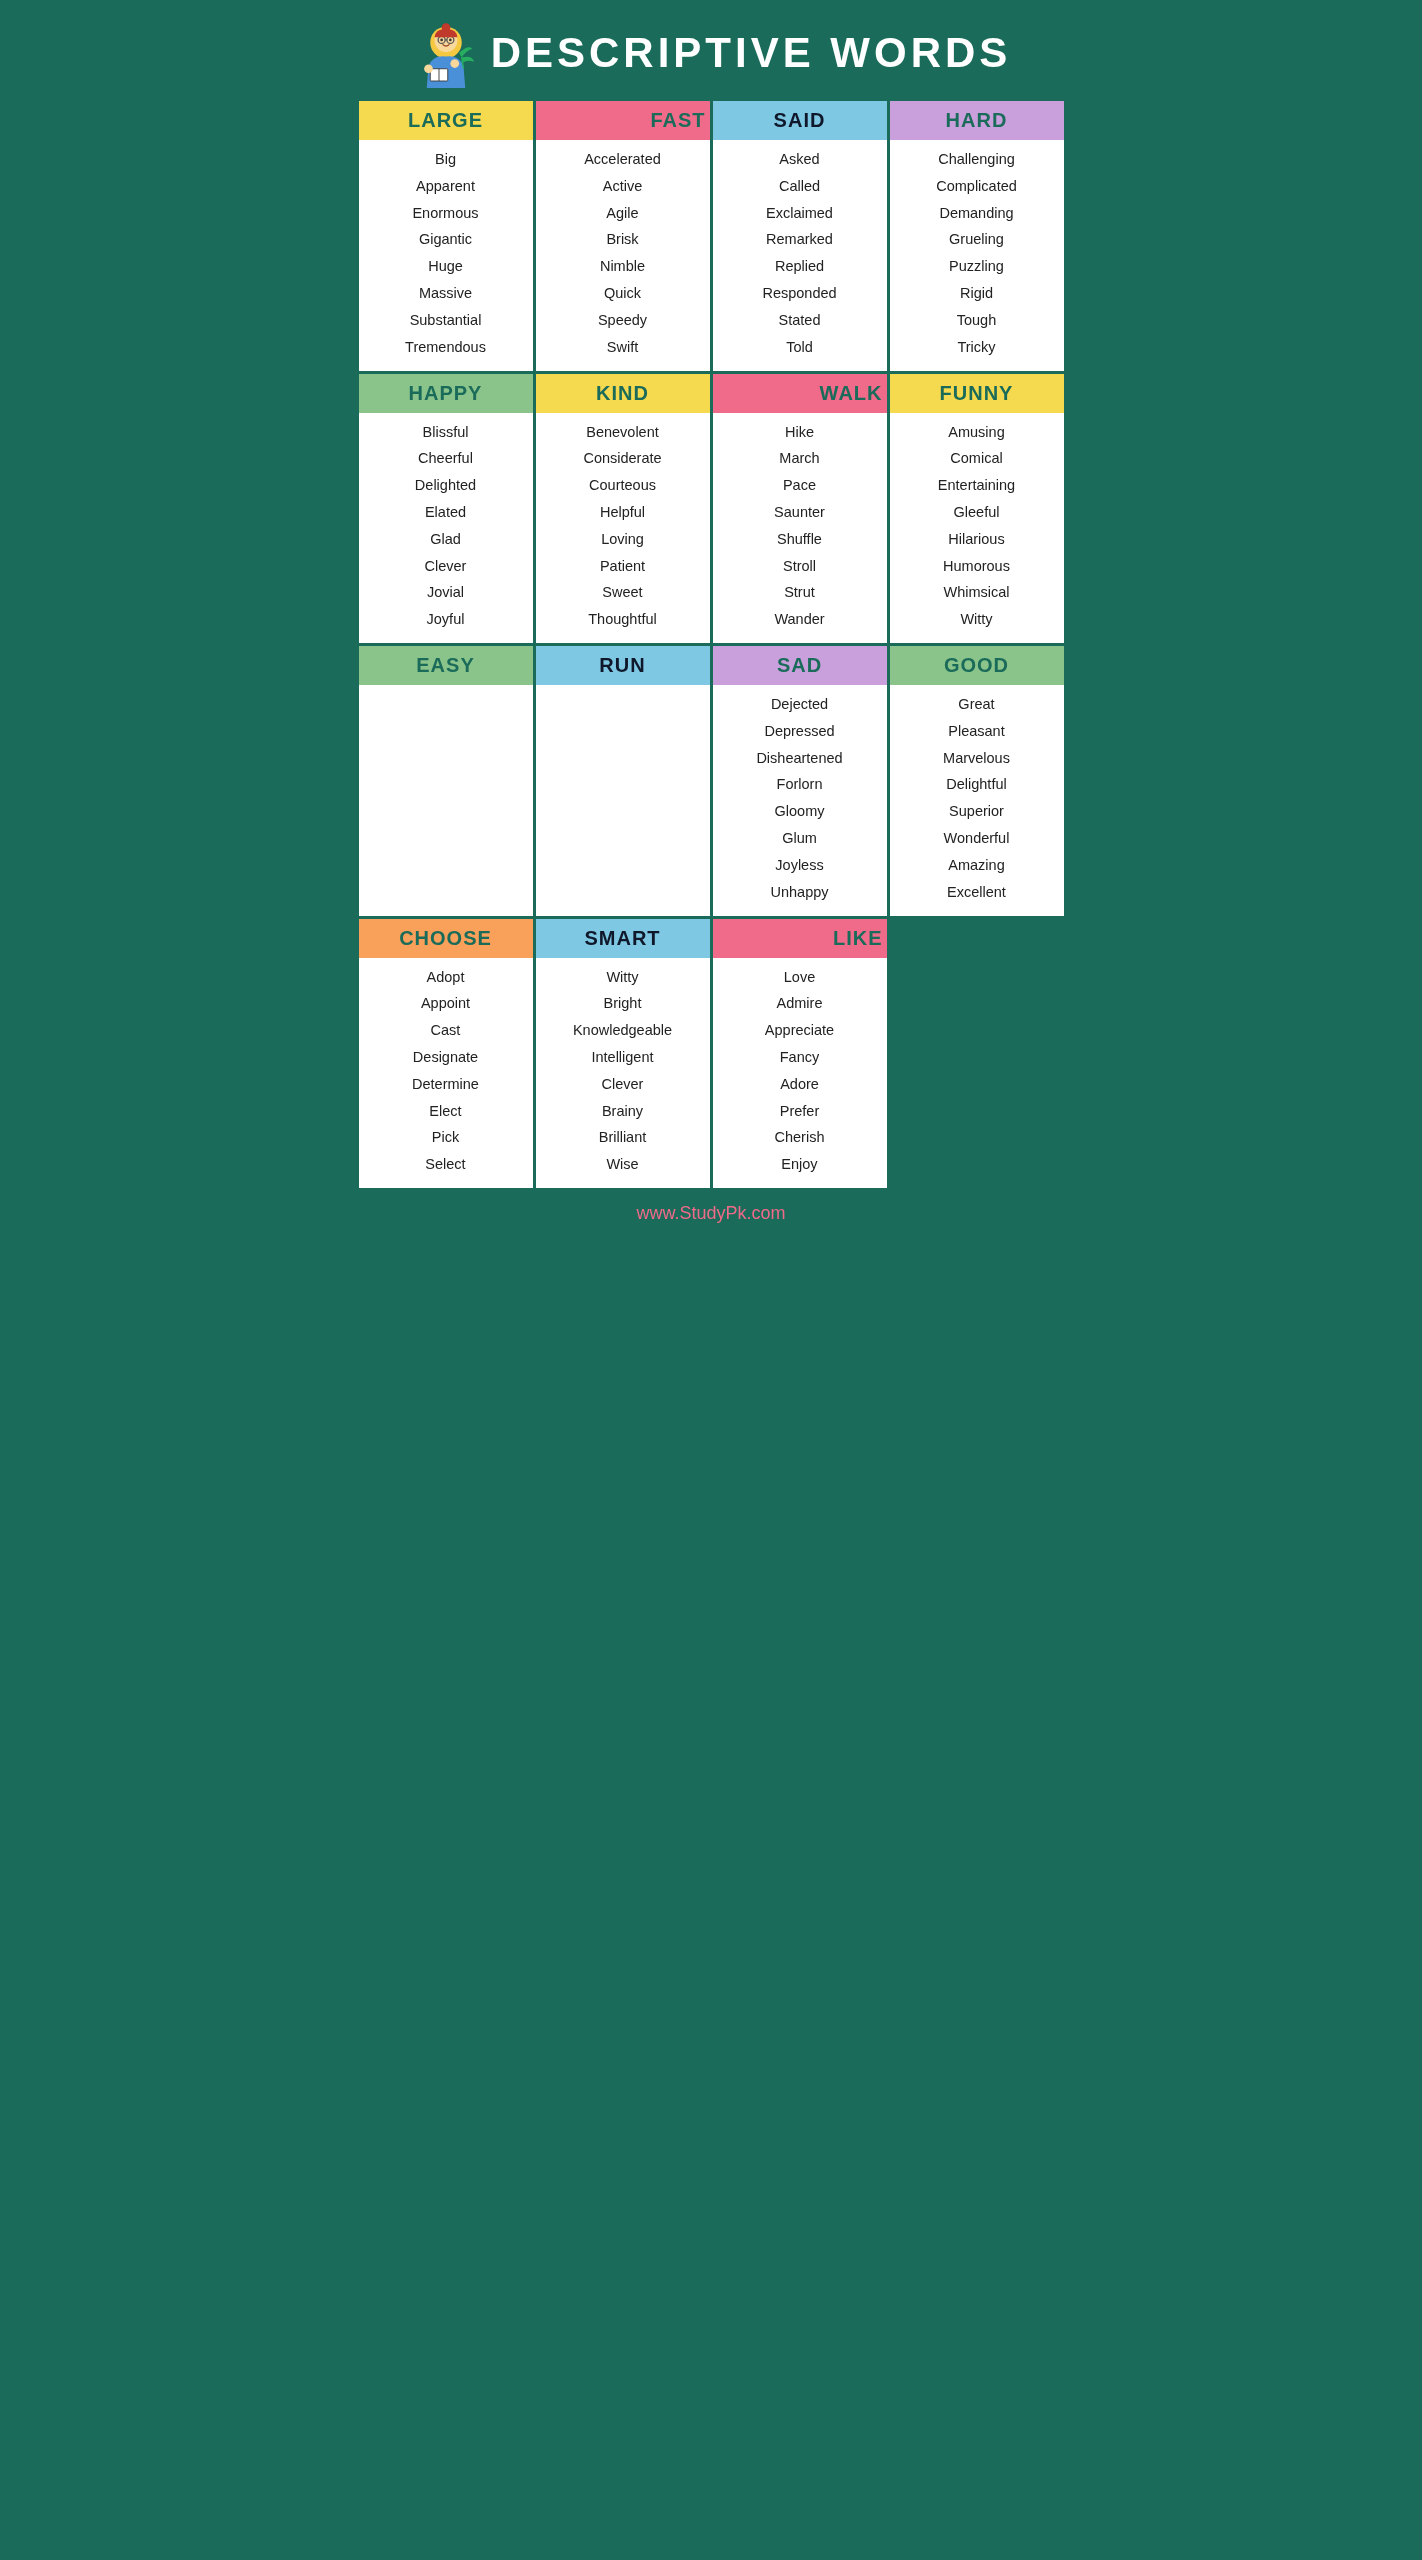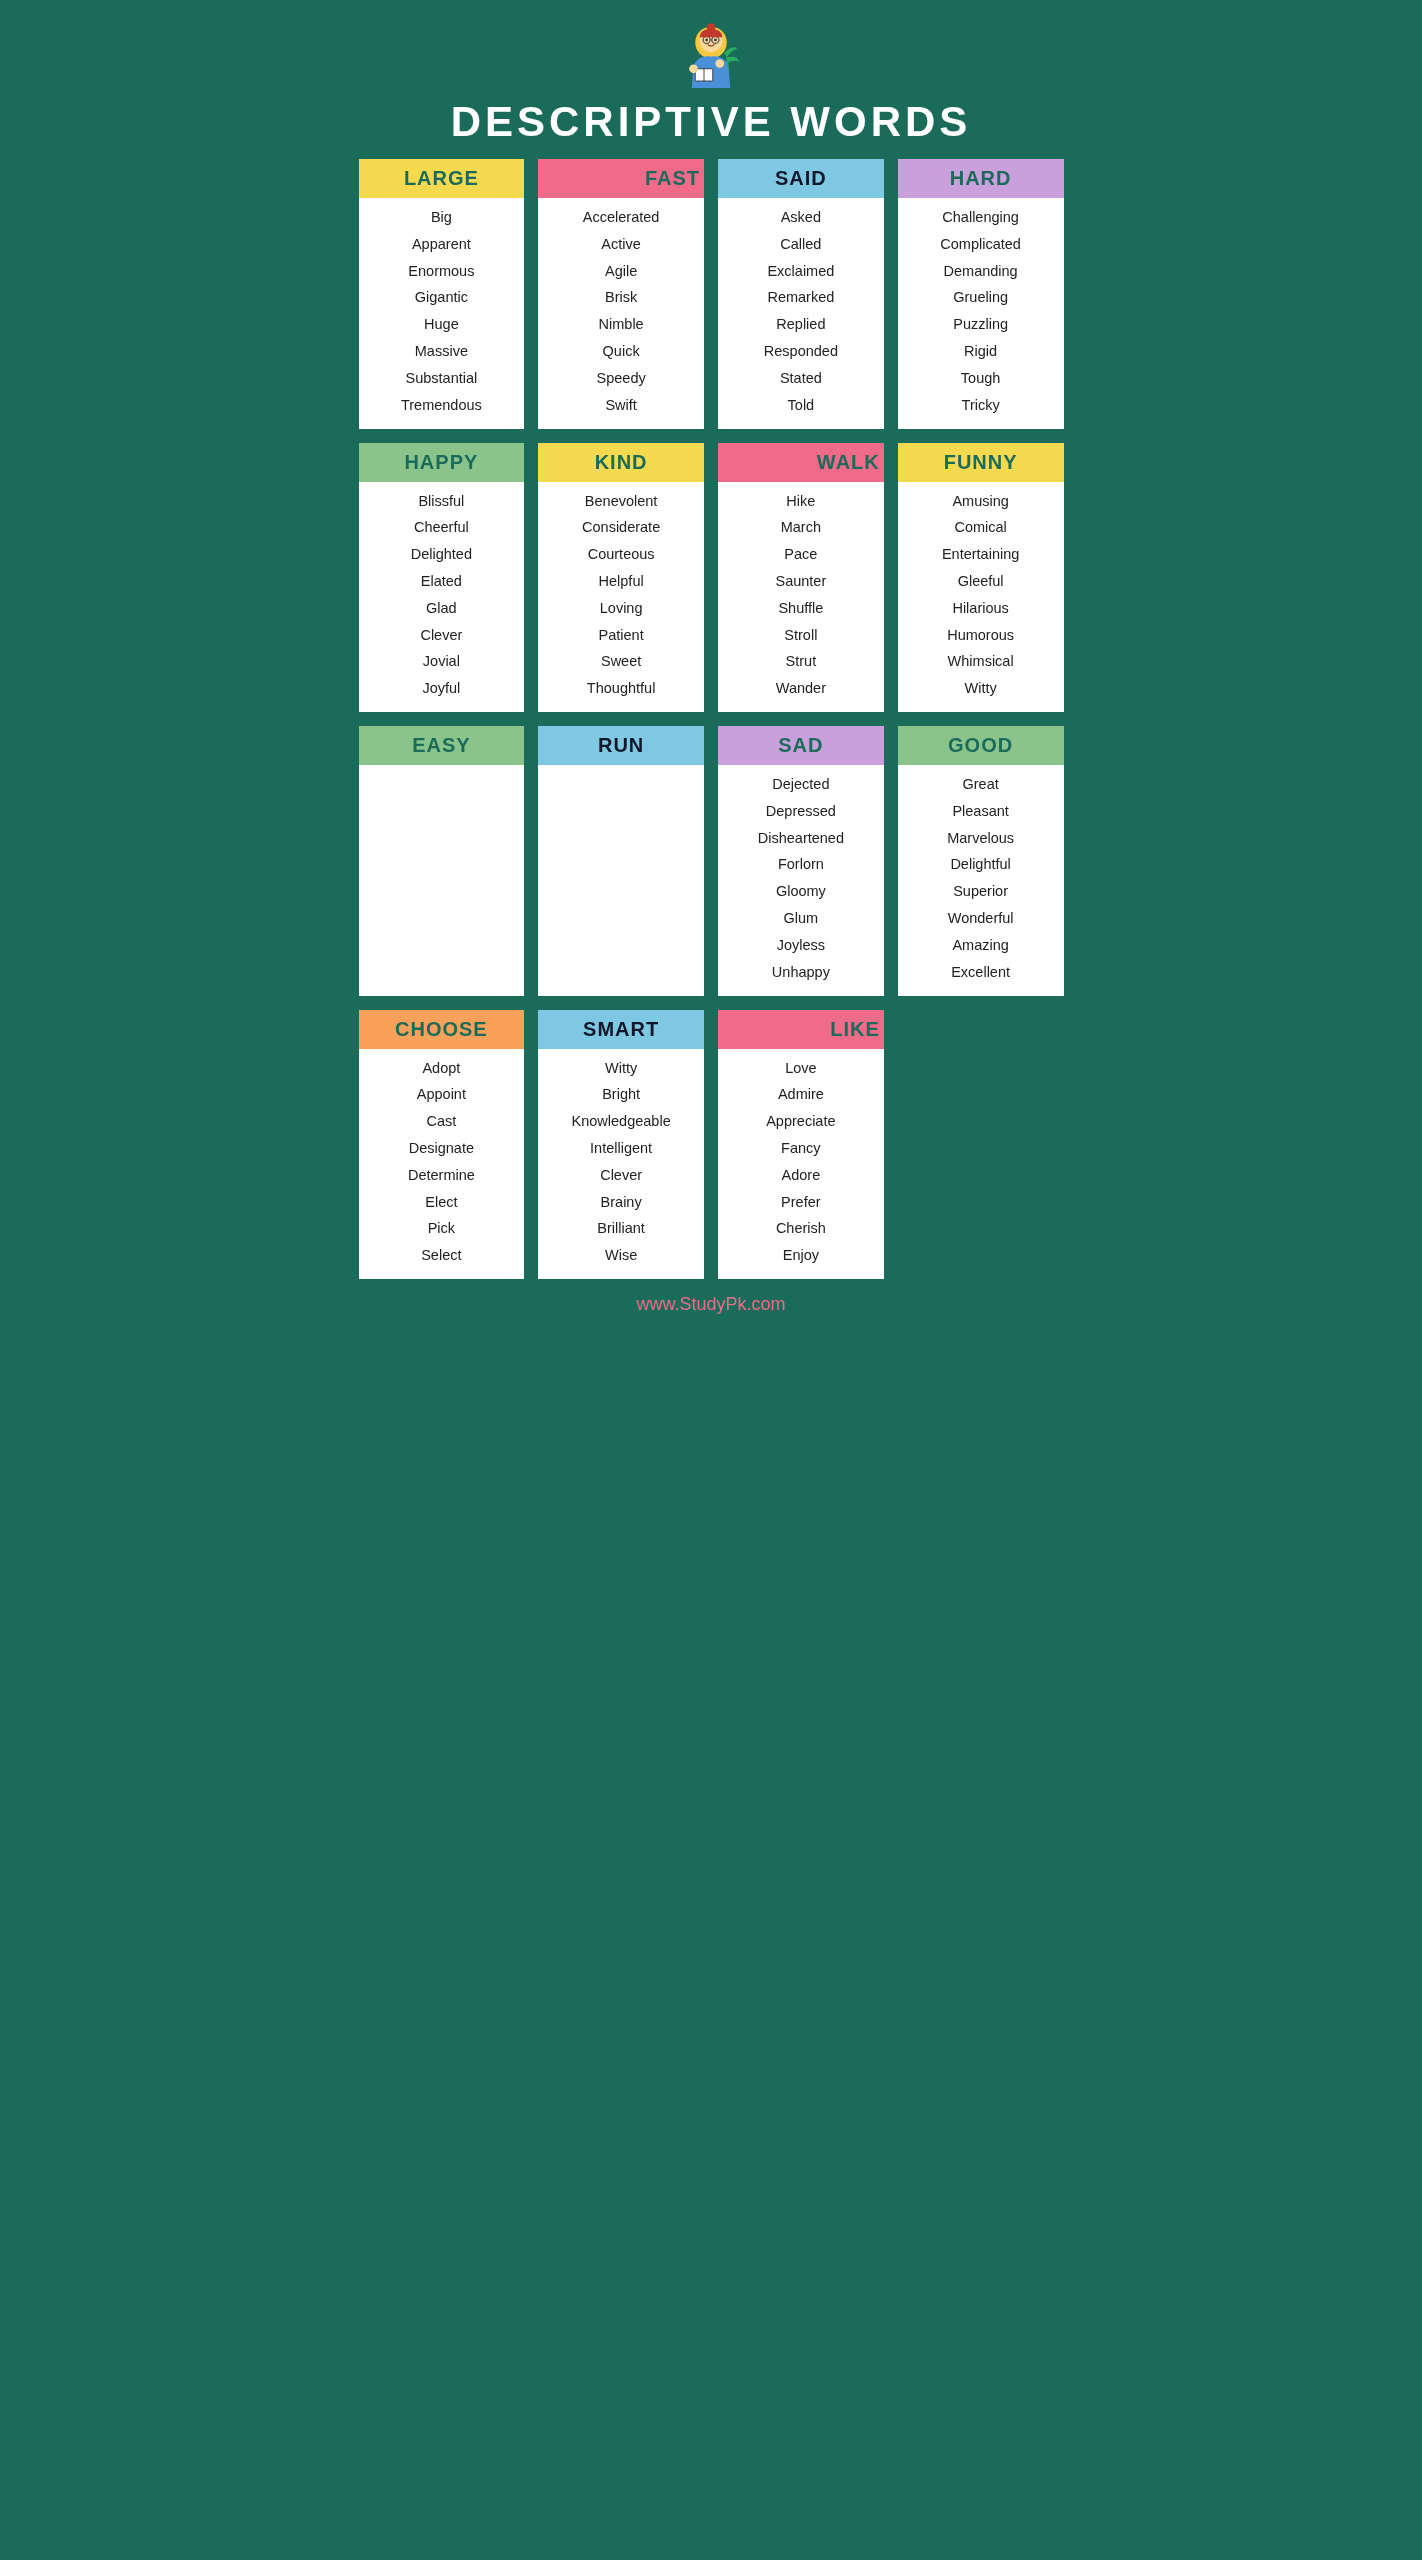--- a/index.html
+++ b/index.html
@@ -9,38 +9,37 @@
       width: 711px;
       margin: 0 auto;
     }
     .header {
       text-align: center;
       padding: 18px 10px 10px;
       display: flex;
       align-items: center;
       justify-content: center;
       gap: 10px;
-      flex-direction: column;
     }
     .header-avatar {
       width: 70px;
       height: 70px;
     }
     .header-title {
       color: #fff;
       font-size: 42px;
       font-weight: bold;
       letter-spacing: 4px;
       font-family: Arial, sans-serif;
       text-transform: uppercase;
     }
     .grid {
       display: grid;
       grid-template-columns: repeat(4, 1fr);
-      gap: 14px;
+      gap: 3px;
       padding: 3px;
       background: #1a6b5a;
     }
     .cell {
       background: #fff;
       display: flex;
       flex-direction: column;
       align-items: center;
     }
     .cell-header {

